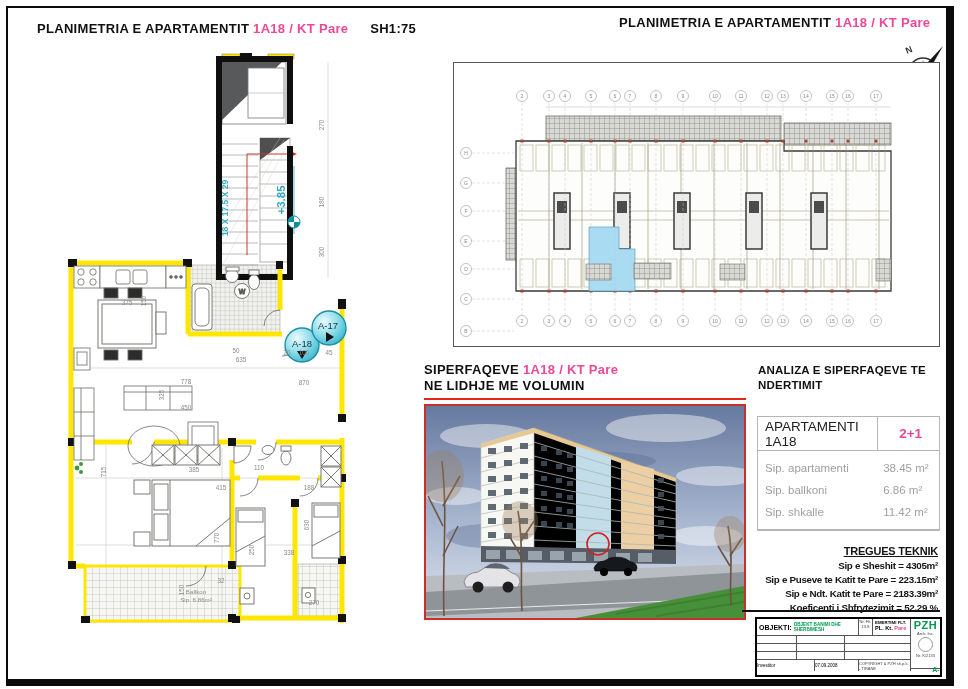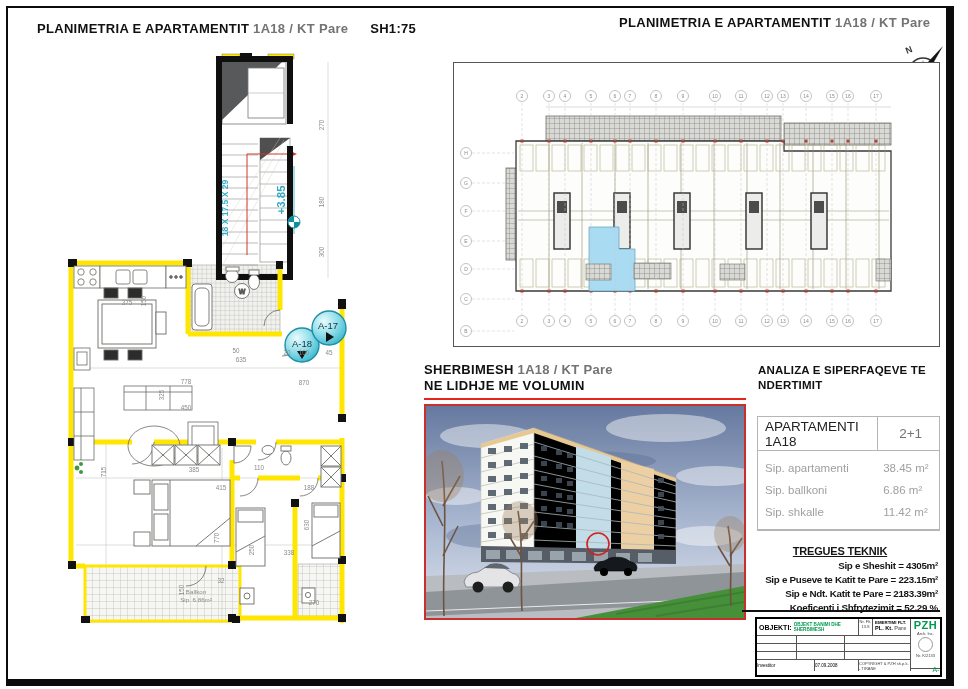--- a/index.html
+++ b/index.html
@@ -1,35 +1,35 @@
 <!DOCTYPE html>
 <html><head>
 <meta charset="utf-8">
 <style>
   html,body{margin:0;padding:0;background:#e9e9e9;font-family:"Liberation Sans",sans-serif;}
   .stage{position:relative;width:968px;height:689px;background:#fff;overflow:hidden;}
   .frame{position:absolute;left:6px;top:6px;right:14px;bottom:3px;border-style:solid;border-color:#0b0b0b;border-width:2px 8px 7px 2px;pointer-events:none;}
   .abs{position:absolute;}
   .ttl{font-weight:bold;font-size:13px;letter-spacing:.3px;color:#111;white-space:nowrap;}
-  .red{color:#737373;}
+  .red{color:#ec4899;}
   .sp{display:inline-block;width:14px;}
   
   .an-head{font-weight:bold;font-size:11.5px;line-height:1.3;color:#111;letter-spacing:.2px;}
   .an-table{border:1px solid #b5b5b5;background:#fff;font-size:11.5px;}
   .an-row{display:flex;align-items:center;}
   .an-col-l{flex:0 0 62%;padding-left:7px;}
   .an-col-r{flex:1;padding-left:6px;border-left:1px solid #b5b5b5;align-self:stretch;display:flex;align-items:center;}
   .an-hdr{height:33px;border-bottom:1px solid #b5b5b5;font-size:13.5px;color:#222;}
   .an-body{padding:6px 0;border-bottom:1px solid #b5b5b5;color:#a0a0a0;}
   .an-body .an-row{height:22px;}
   .an-tot{height:33px;font-size:13px;color:#222;}
-  .b{font-weight:normal;padding-left:21px;}
+  .b{font-weight:bold;padding-left:21px;}
   
   .tg{width:196px;text-align:right;color:#151515;}
-  .tg-h{font-weight:bold;font-size:11px;text-decoration:underline;letter-spacing:-.2px;margin-bottom:2px;text-align:center;}
+  .tg-h{font-weight:bold;font-size:11px;text-decoration:underline;letter-spacing:-.2px;margin-bottom:2px;}
   .tg-l{font-weight:bold;font-size:9.8px;letter-spacing:-.3px;line-height:1.42;}
   
   .tb{border:2px solid #000;background:#fff;}
   .tb .c{position:absolute;border-right:1px solid #555;border-bottom:1px solid #555;overflow:hidden;box-sizing:border-box;}
   .tb .noR{border-right:none;} .tb .noB{border-bottom:none;}
   .g{color:#009a4e;}
   .tiny{font-size:4.5px;} 
   .mini{font-size:4px;color:#444;}
   .pzh{font-size:11px;font-weight:bold;letter-spacing:.5px;}
   .logo-circ{width:13px;height:13px;border:1px solid #999;border-radius:50%;margin:1px auto;}
@@ -583,21 +583,21 @@
         <text x="251" y="307">20</text>
         <text x="268" y="307">100</text>
         <text x="293" y="307">45</text>
         <text x="288" y="77" transform="rotate(-90 288 77)">270</text>
         <text x="288" y="154" transform="rotate(-90 288 154)">180</text>
         <text x="288" y="204" transform="rotate(-90 288 204)">300</text>
       </g>
   </svg>
 
   <div class="abs ttl" style="left:424px;top:362px;">
-    <span>SHERBIMESH</span>
+    <span>SIPERFAQEVE</span>
     <span class="red">1A18 / KT Pare</span>
   </div>
   <div class="abs ttl" style="left:424px;top:378px;">
     <span>NE LIDHJE ME VOLUMIN</span>
   </div>
   <div class="abs uline" style="left:424px;top:398px;width:322px;"></div>
 
   <svg class="abs" style="left:424px;top:404px;border:2px solid #c9302c;" width="318" height="212" viewBox="0 0 318 212">
     <defs>
       <linearGradient id="sky" x1="0" y1="0" x2="0" y2="1">

